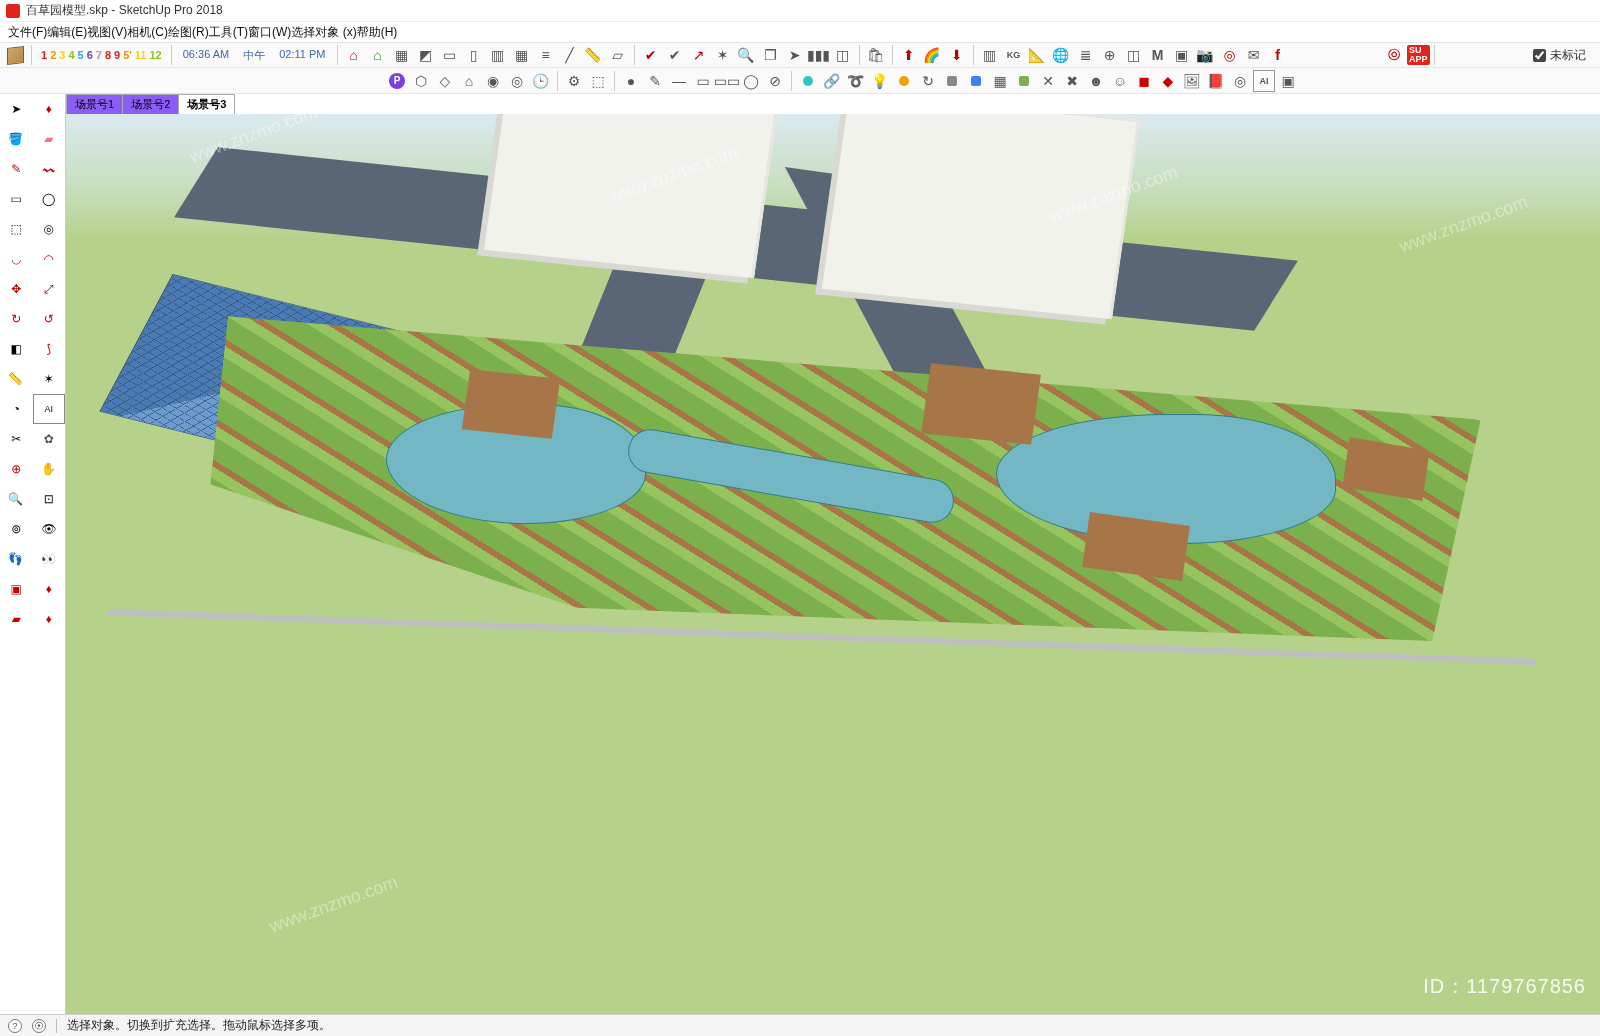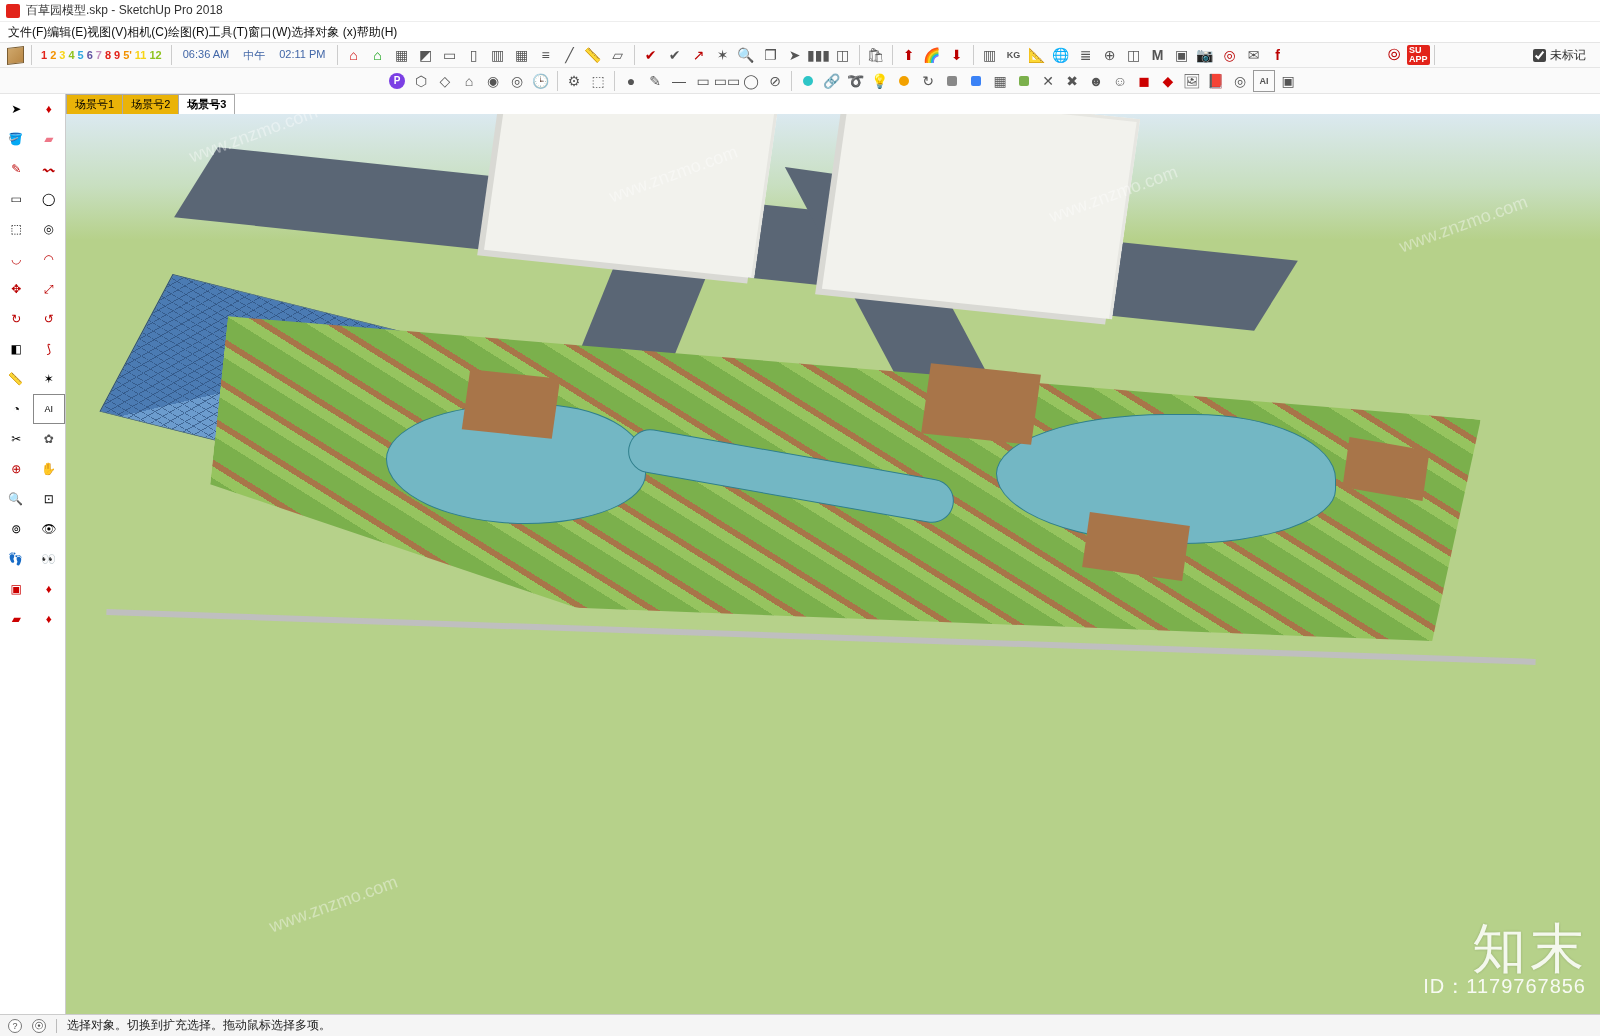--- a/index.html
+++ b/index.html
@@ -19,21 +19,21 @@
   .num.c6{color:#5f52a0;} .num.c7{color:#c490bf;} .num.c8{color:#e2231a;}
   .time-box{ font-size:11px; color:#4166a7; padding:0 6px; display:flex; gap:14px;}
   .tag-box{ margin-left:auto; display:flex; align-items:center; gap:4px; padding-right:10px; font-size:12px; color:#333;}
   .tag-box input{ accent-color:#444;}
   .icon-strip{ margin-left:auto; display:flex; align-items:center; gap:2px;}
   .su-badge{ background:#e2231a; color:#fff; font-size:9px; font-weight:bold; padding:1px 2px; border-radius:2px; line-height:1;}
   .wifi-ic{ color:#b00; font-size:16px;}
   .sidebar { position:absolute; left:0; top:94px; width:66px; bottom:22px; background:#fff; border-right:1px solid #ccc; display:grid; grid-template-columns:1fr 1fr; grid-auto-rows:30px; }
   .side-slot{ display:flex; align-items:center; justify-content:center; border-bottom:1px solid #0000; }
   .scene-tabs{ position:absolute; left:66px; top:94px; height:20px; display:flex; font-size:11px; z-index:5;}
-  .scene-tab{ padding:2px 8px; border:1px solid #aaa; background:#eab308; border-bottom:none; margin-right:-1px;}
+  .scene-tab{ padding:2px 8px; border:1px solid #aaa; background:#8b5cf6; border-bottom:none; margin-right:-1px;}
   .scene-tab.active{ background:#fff; font-weight:bold; }
   .viewport{ position:absolute; left:66px; top:114px; right:0; bottom:22px; overflow:hidden; background:#b6d18a;}
   .viewport .sky{ position:absolute; inset:0; background:linear-gradient(#dbe9f0 0%, #c8dfc0 8%, #b6d18a 14%, #b6d18a 100%); }
   .road{ position:absolute; background:#5a6675; }
   .bldg{ position:absolute; background:#f2f2ed; box-shadow: -6px 6px 0 #d9d9d4, -3px 3px 0 #e6e6e1 inset; }
   .water{ position:absolute; background:#73b7c4; border-radius:60% 50% 55% 65% / 55% 60% 50% 65%; border:1px solid #2f7f8c;}
   .deck{ position:absolute; background:#a87549;}
   .stripe-area{ position:absolute; background: repeating-linear-gradient(26deg,#7bb04c 0 10px,#96c45f 10px 20px,#a87549 20px 26px,#7bb04c 26px 36px);}
   .concrete{ position:absolute; background:#bfbfbf;}
   .greenhouse{ position:absolute; background:linear-gradient(135deg,#4b7bb3 0 50%, #6c9cce 50% 100%); border:1px solid #2b4c78; }
@@ -275,21 +275,20 @@
   <div class="deck" style="left:1020px; top:405px; width:100px; height:55px; transform:skew(-8deg,8deg);"></div>
   <div class="deck" style="left:1280px; top:330px; width:80px; height:50px; transform:skew(-8deg,10deg);"></div>
 
   <div class="concrete" style="left:40px; top:520px; width:1430px; height:6px; transform:rotate(2deg);"></div>
 
   <div class="wm-diag" style="left:120px; top:10px;">www.znzmo.com</div>
   <div class="wm-diag" style="left:540px; top:50px;">www.znzmo.com</div>
   <div class="wm-diag" style="left:980px; top:70px;">www.znzmo.com</div>
   <div class="wm-diag" style="left:1330px; top:100px;">www.znzmo.com</div>
   <div class="wm-diag" style="left:200px; top:780px;">www.znzmo.com</div>
-  <div class="wm-logo">知末</div>
   <div class="wm-id">ID：1179767856</div>
 </div>
 
 <div class="statusbar">
   <span class="circ">?</span>
   <span class="circ">⦿</span>
   <span class="divv"></span>
   <span>选择对象。切换到扩充选择。拖动鼠标选择多项。</span>
 </div>
 

